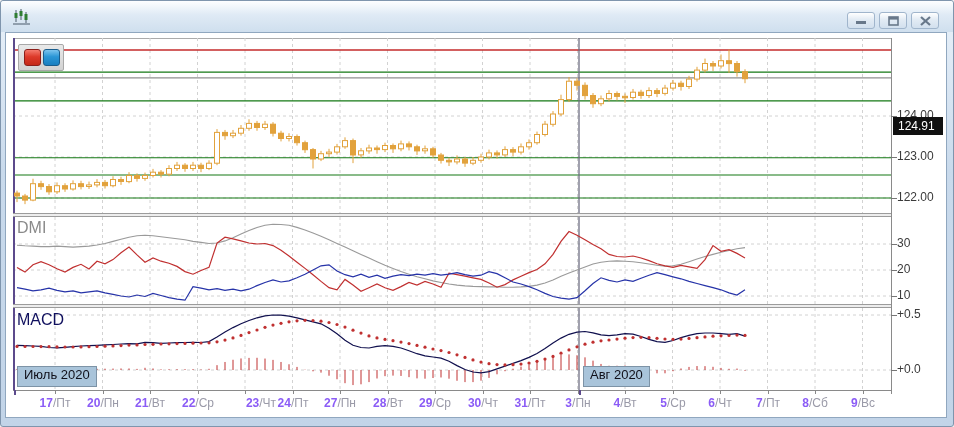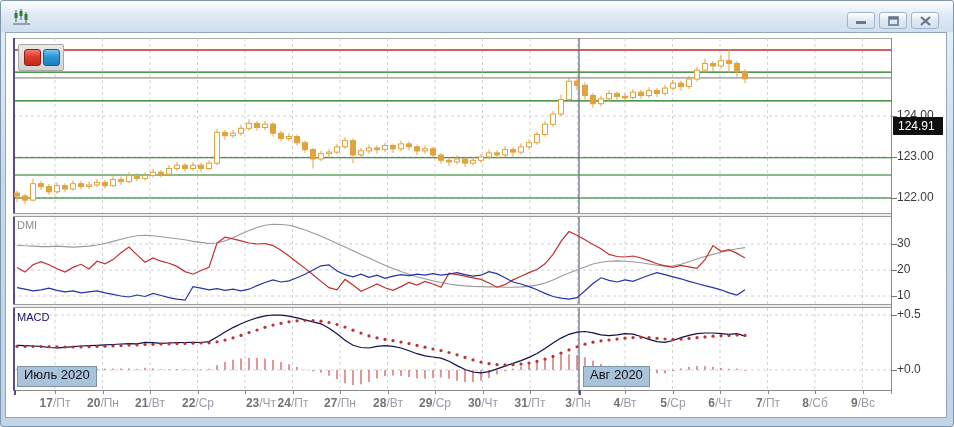--- a/index.html
+++ b/index.html
@@ -9,31 +9,31 @@
   .titlebar{position:absolute;left:1px;top:1px;right:1px;height:31px;background:linear-gradient(#fdfeff,#dfeaf5 45%,#cfdfee);border-radius:3px 3px 0 0;}
   .chart-icon{position:absolute;left:12px;top:7px;width:18px;height:18px;}
   .title{position:absolute;left:34px;top:8px;font-size:13px;color:#8593a4;letter-spacing:.2px;white-space:pre;}
   .winbtns{position:absolute;right:14px;top:11px;display:flex;gap:4px;}
   .wbtn{width:28px;height:17px;border:1px solid #a0b5cc;border-radius:3px;background:linear-gradient(#ffffff,#e2ebf4 45%,#d2e0ee);display:flex;align-items:center;justify-content:center;cursor:default;}
   .client-bg{position:absolute;left:5px;top:32px;width:942px;height:386px;background:#fff;border:1px solid #90a7bf;}
   .pline{position:absolute;background:#9c9c9c;}
   .groove{position:absolute;left:13px;width:878px;height:4px;background:#ededed;border-top:1px solid #9c9c9c;border-bottom:1px solid #9c9c9c;}
   .panel{position:absolute;left:13px;width:878px;}
   .panel svg{display:block;}
-  .ind-label{position:absolute;font-size:11px;z-index:5;}
+  .ind-label{position:absolute;font-size:16px;z-index:5;}
   .mini-toolbar{position:absolute;left:18px;top:44px;width:46px;height:27px;background:linear-gradient(#e9e9e9,#d2d2d2);border:1px solid #a8a8a8;border-radius:2px;z-index:6;}
   .sq{position:absolute;top:4px;width:17px;height:17px;border-radius:3px;padding:0;cursor:default;}
   .sq.red{left:5px;border:1px solid #8c1f1a;background:linear-gradient(#f47a6d,#dd3a2a 45%,#c42817);}
   .sq.blue{left:24px;border:1px solid #1a5d8c;background:linear-gradient(#7cc4ee,#2a96d6 45%,#1a7fc0);}
   .badge{position:absolute;left:893px;top:69px;width:50px;height:18px;background:#101010;color:#fff;font-size:12px;line-height:18px;padding-left:5px;z-index:7;margin-top:48px;}
   .month-badge{position:absolute;top:366px;height:21px;background:#a9c4da;border:1px solid #7d93a6;color:#10101a;font-size:13px;line-height:15px;padding:0 6px;z-index:7;white-space:nowrap;}
   .yaxis-label{position:absolute;left:897px;width:48px;height:16px;font-size:12px;color:#3a3a3a;z-index:4;}
   .ytick{position:absolute;left:891px;width:6px;height:1px;background:#777;z-index:4;}
   .xlab{position:absolute;top:396px;width:48px;text-align:center;font-size:12px;white-space:nowrap;z-index:4;}
-  .xlab .dnum{color:#737373;font-weight:bold;}
+  .xlab .dnum{color:#8b5cf6;font-weight:bold;}
   .xlab .ddow{color:#9a9aa8;}
   .xtick{position:absolute;top:390px;width:1px;height:4px;background:#888;z-index:4;}
   .xtick.month{width:2px;height:5px;background:#5c4a8c;}
 </style>
 </head>
 <body>
 
 <div class="screen">
   <div class="frame"></div>
 

